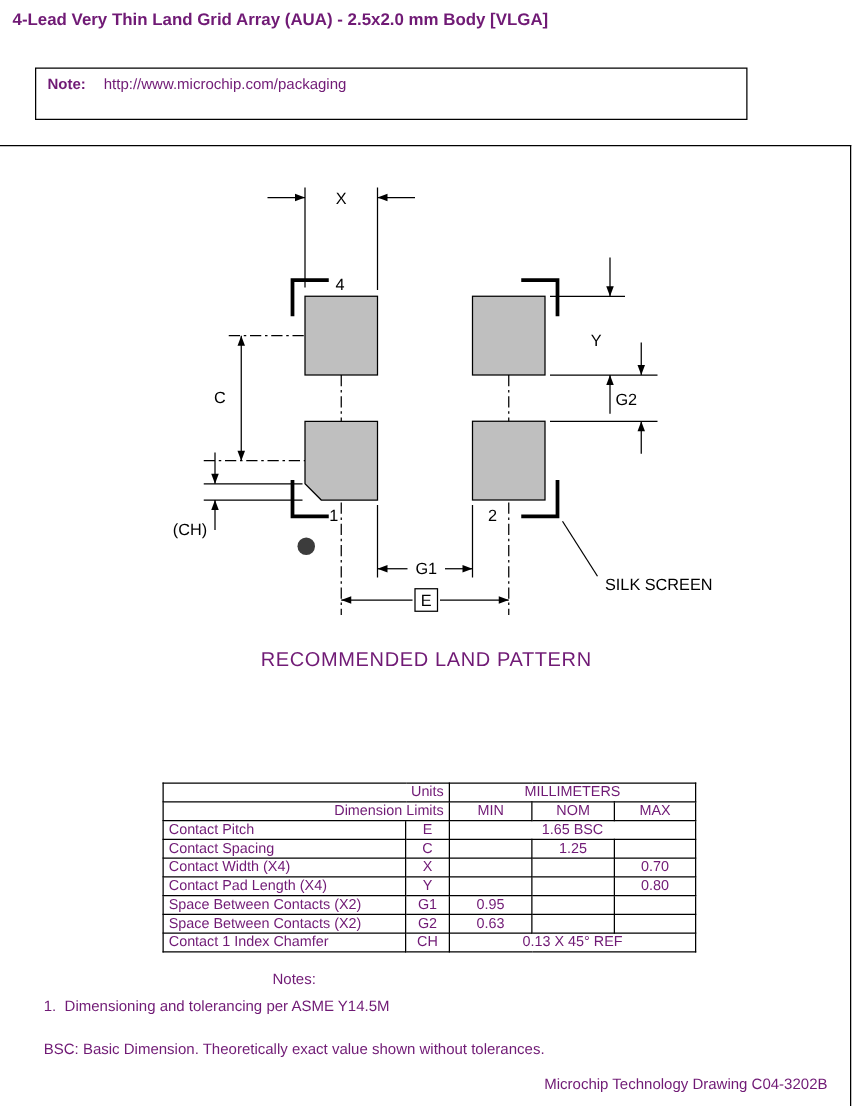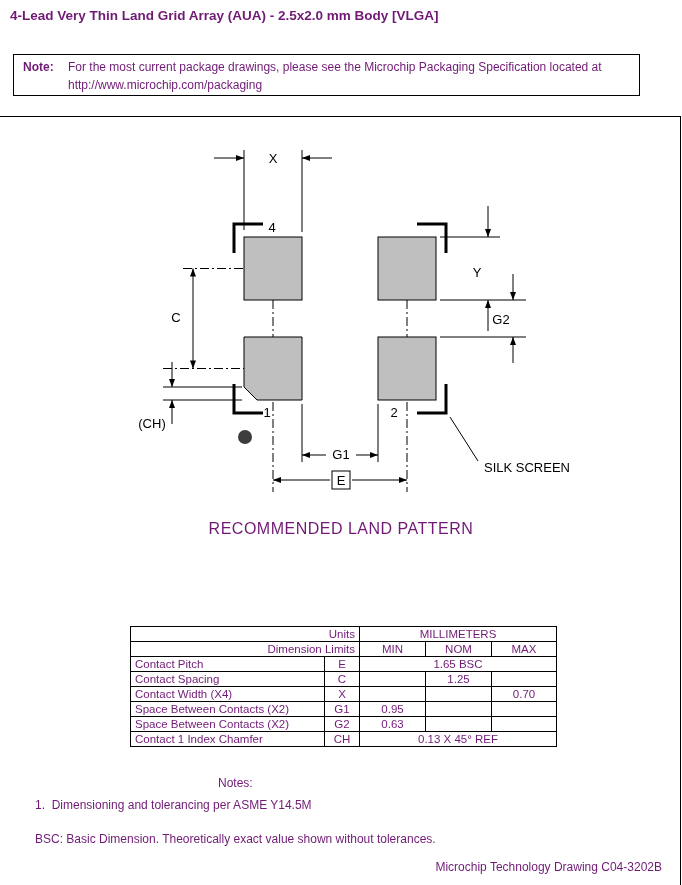--- a/index.html
+++ b/index.html
@@ -4,21 +4,21 @@
 <style>
   html,body{margin:0;padding:0;background:#fff;}
   .page{
     position:relative;width:682px;height:885px;background:#ffffff;
     font-family:"Liberation Sans",sans-serif;color:#701a75;overflow:hidden;
   }
   .title{
     position:absolute;left:10px;top:8px;font-size:13.5px;font-weight:bold;
   }
   .note-box{
-    position:absolute;left:13px;top:54px;width:627px;height:42px;
+    position:absolute;left:28px;top:54px;width:570px;height:42px;
     border:1px solid #000;box-sizing:border-box;display:flex;
     font-size:12px;line-height:18px;padding-top:3px;
   }
   .note-label{font-weight:bold;padding-left:9px;width:45px;flex:none;}
   .note-text{flex:1;}
   .frame{
     position:absolute;left:0;top:116px;width:680px;bottom:0;
     border-top:1px solid #000;border-right:1px solid #000;
   }
   .drawing-svg{position:absolute;left:0;top:118px;}
@@ -47,21 +47,20 @@
 </head>
 <body>
 
 <div class="page">
 
   <div class="title">4-Lead Very Thin Land Grid Array (AUA) - 2.5x2.0 mm Body [VLGA]</div>
 
   <div class="note-box">
     <div class="note-label">Note:</div>
     <div class="note-text">
-      <div>For the most current package drawings, please see the Microchip Packaging Specification located at</div>
       <div>http://www.microchip.com/packaging</div>
     </div>
   </div>
 
   <div class="frame"></div>
 
   <svg class="drawing-svg" width="682" height="442" viewBox="0 118 682 442">
 
     <g stroke="#000" stroke-width="1" stroke-dasharray="9 3 2 3">
       <line x1="183" y1="268.5" x2="282" y2="268.5"></line>
@@ -197,20 +196,27 @@
       <td class="c"></td>
     </tr>
     <tr>
       <td class="l">Contact Width (X4)</td>
       <td class="c">X</td>
       <td class="c"></td>
       <td class="c"></td>
       <td class="c">0.70</td>
     </tr>
     <tr>
+      <td class="l">Contact Pad Length (X4)</td>
+      <td class="c">Y</td>
+      <td class="c"></td>
+      <td class="c"></td>
+      <td class="c">0.80</td>
+    </tr>
+    <tr>
       <td class="l">Space Between Contacts (X2)</td>
       <td class="c">G1</td>
       <td class="c">0.95</td>
       <td class="c"></td>
       <td class="c"></td>
     </tr>
     <tr>
       <td class="l">Space Between Contacts (X2)</td>
       <td class="c">G2</td>
       <td class="c">0.63</td>

